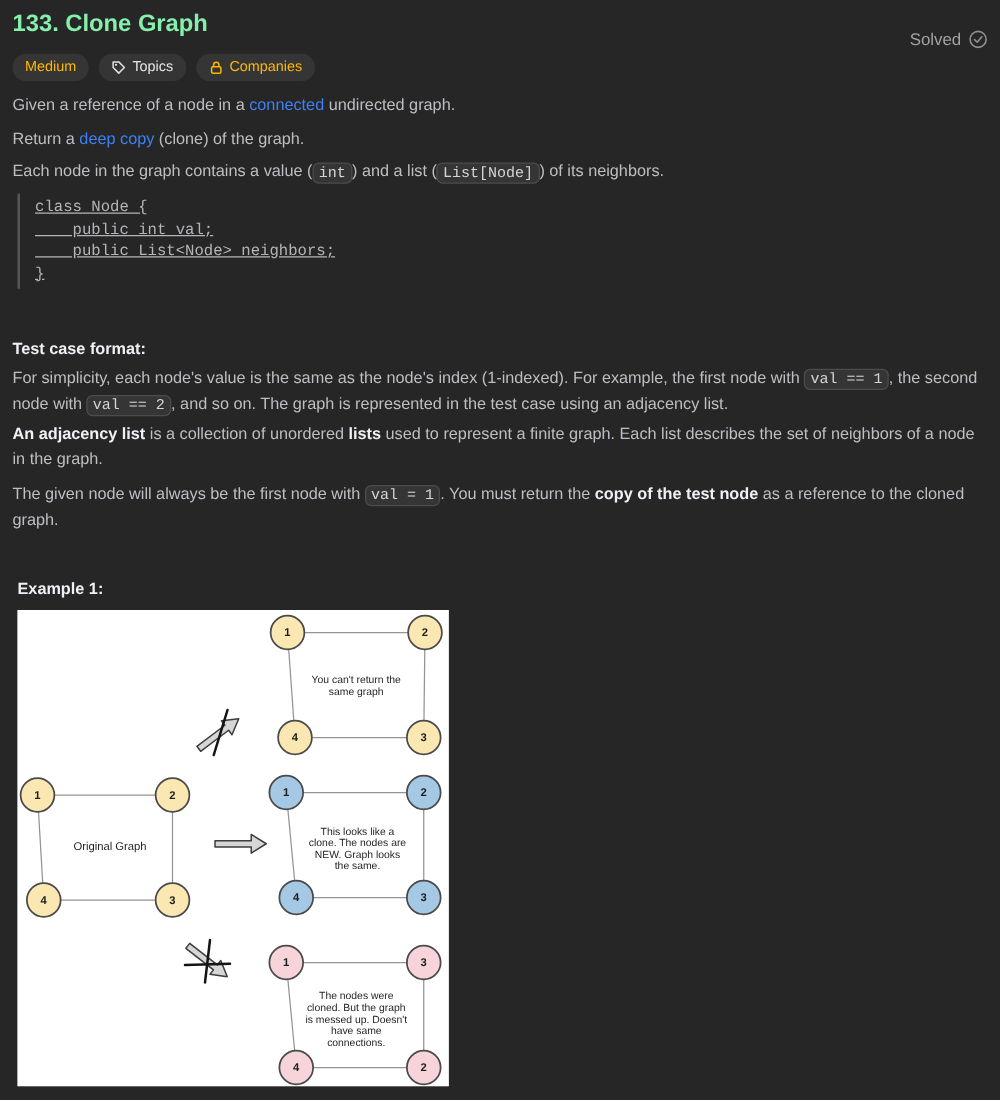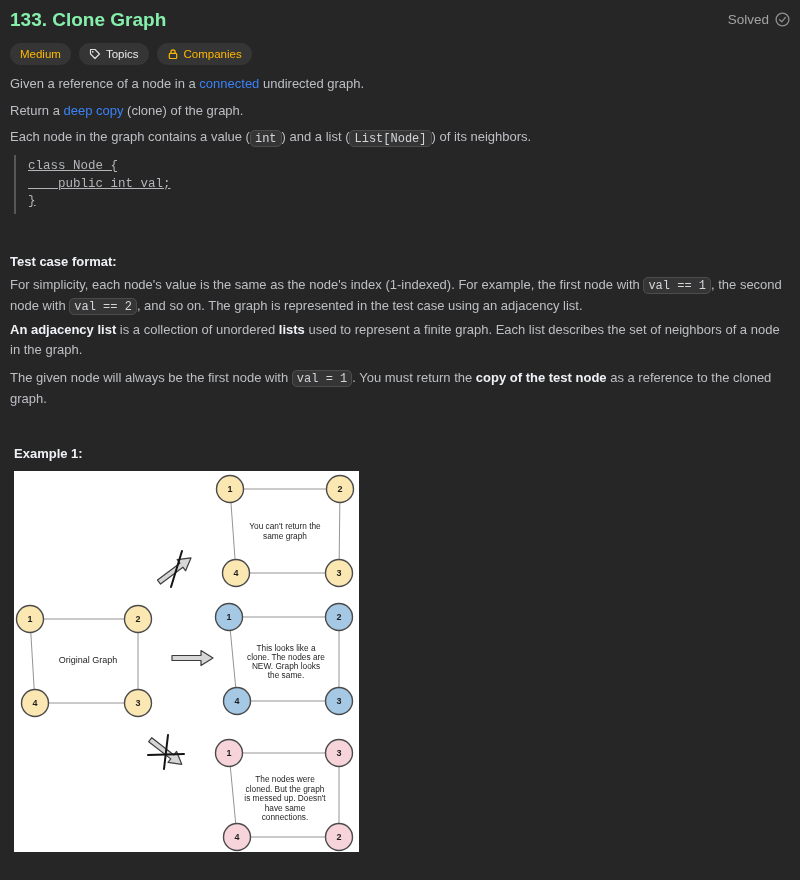--- a/index.html
+++ b/index.html
@@ -4,21 +4,21 @@
 <style>
   * { box-sizing: border-box; }
   html,body { margin:0; }
   body {
     width:800px; height:880px; overflow:hidden; position:relative;
     background:#262626; color:#bdbfc4;
     font-family:"Liberation Sans","DejaVu Sans",sans-serif;
     padding:0 10px;
   }
   h1 { color:#86efac; font-size:19px; font-weight:700; margin:8px 0 0; line-height:24px; }
-  .status { position:absolute; top:12px; right:10px; display:flex; align-items:flex-end; gap:6px;
+  .status { position:absolute; top:24px; right:10px; display:flex; align-items:flex-end; gap:6px;
             color:#a3a3a3; font-size:13.5px; cursor:pointer; }
   .badges { display:flex; gap:8px; margin-top:11px; }
   .pill { display:inline-flex; align-items:center; gap:5px; background:#ffffff12; border-radius:11px;
           padding:0 10px; height:22px; font-size:11.5px; color:#e8e8e8; cursor:pointer; }
   .pill.amber { color:#ffb800; }
   p { margin:0; font-size:13px; line-height:20px; }
   .mt3{margin-top:3px}.mt6{margin-top:6px}.mt7{margin-top:7px}.mt8{margin-top:8px}
   .mt9{margin-top:9px}.mt35{margin-top:35px}.mt38{margin-top:38px}
   .link { color:#3b82f6; font-weight:500; cursor:pointer; }
   strong { color:#eff1f6; font-weight:700; }
@@ -80,20 +80,21 @@
 
   <p class="mt9"><span>Given a reference of a node in a </span><a class="link">connected</a><span> undirected graph.</span></p>
 
   <p class="mt7"><span>Return a </span><a class="link">deep copy</a><span> (clone) of the graph.</span></p>
 
   <p class="mt6"><span>Each node in the graph contains a value (</span><code class="chip">int</code><span>) and a list (</span><code class="chip">List[Node]</code><span>) of its neighbors.</span></p>
 
   <div class="codeblock">
     <div>class Node {</div>
     <div>    public int val;</div>
+    <div>    public List&lt;Node&gt; neighbors;</div>
     <div>}</div>
   </div>
 
   <p class="sec-heading mt38">Test case format:</p>
 
   <p class="mt3"><span>For simplicity, each node's value is the same as the node's index (1-indexed). For example, the first node with </span><code class="chip">val == 1</code><span>, the second node with </span><code class="chip">val == 2</code><span>, and so on. The graph is represented in the test case using an adjacency list.</span></p>
 
   <p class="mt3"><strong>An adjacency list</strong><span> is a collection of unordered </span><strong>lists</strong><span> used to represent a finite graph. Each list describes the set of neighbors of a node in the graph.</span></p>
 
   <p class="mt8"><span>The given node will always be the first node with </span><code class="chip">val = 1</code><span>. You must return the </span><strong>copy of the test node</strong><span> as a reference to the cloned graph.</span></p>

